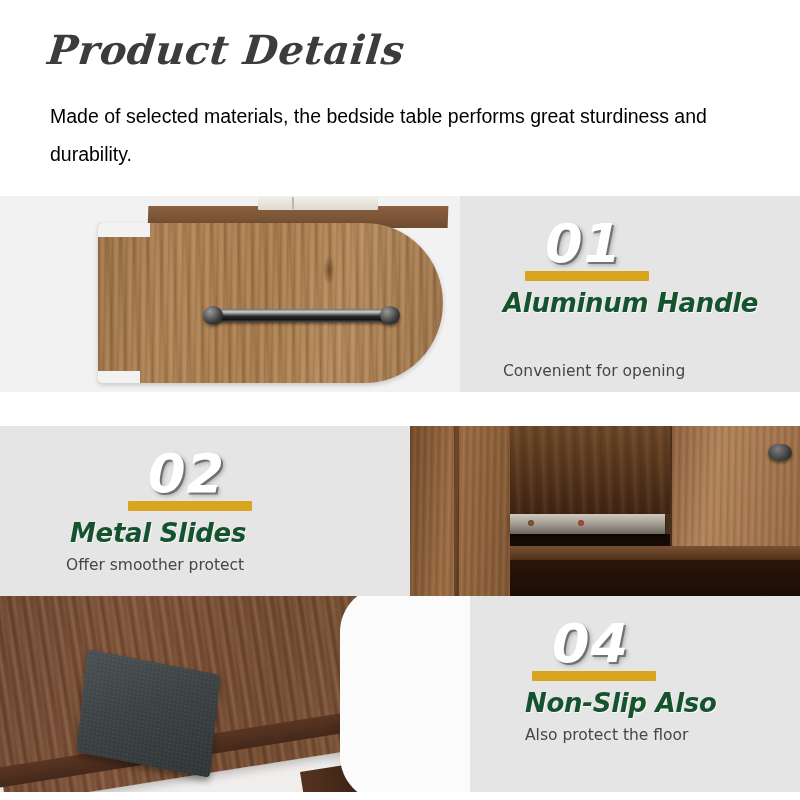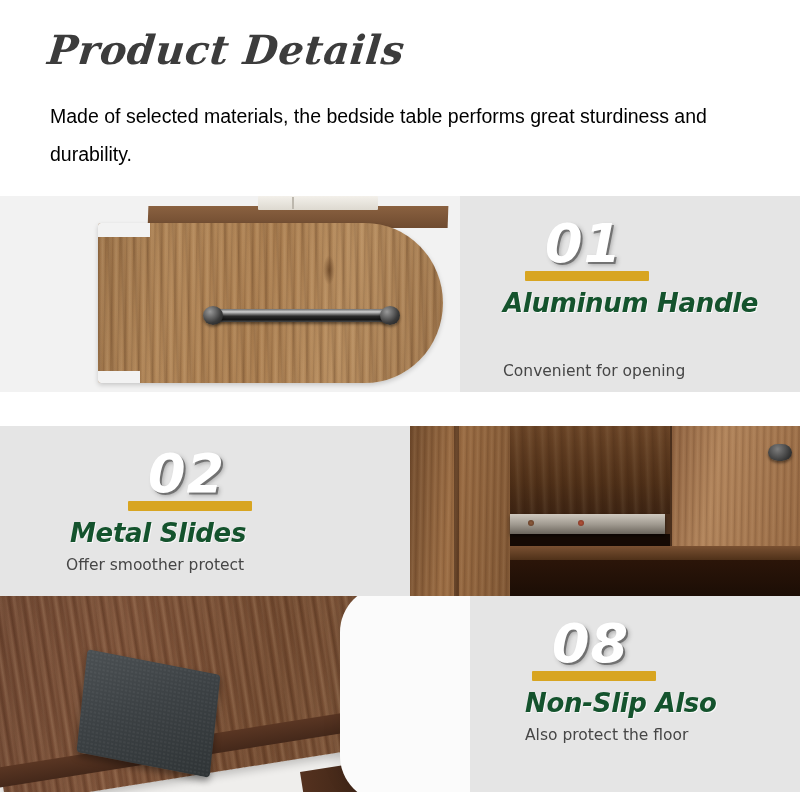--- a/index.html
+++ b/index.html
@@ -312,20 +312,20 @@
       <div class="s3-leg"></div>
       <div class="pad">
         <div class="pad-top"></div>
       </div>
       <div class="s3-white"></div>
     </div>
 
     <div class="copy s3-copy">
       <div class="numwrap" style="left:62px;top:15px;width:150px;height:75px;">
         <div class="goldbar"></div>
-        <div class="bignum">08</div>
+        <div class="bignum">04</div>
       </div>
       <div class="feat-title" style="left:55px;top:92px;">Non-Slip Also</div>
       <div class="feat-sub" style="left:55px;top:130px;">Also protect the floor</div>
     </div>
   </div>
 
 </div>
 
 </body></html>

